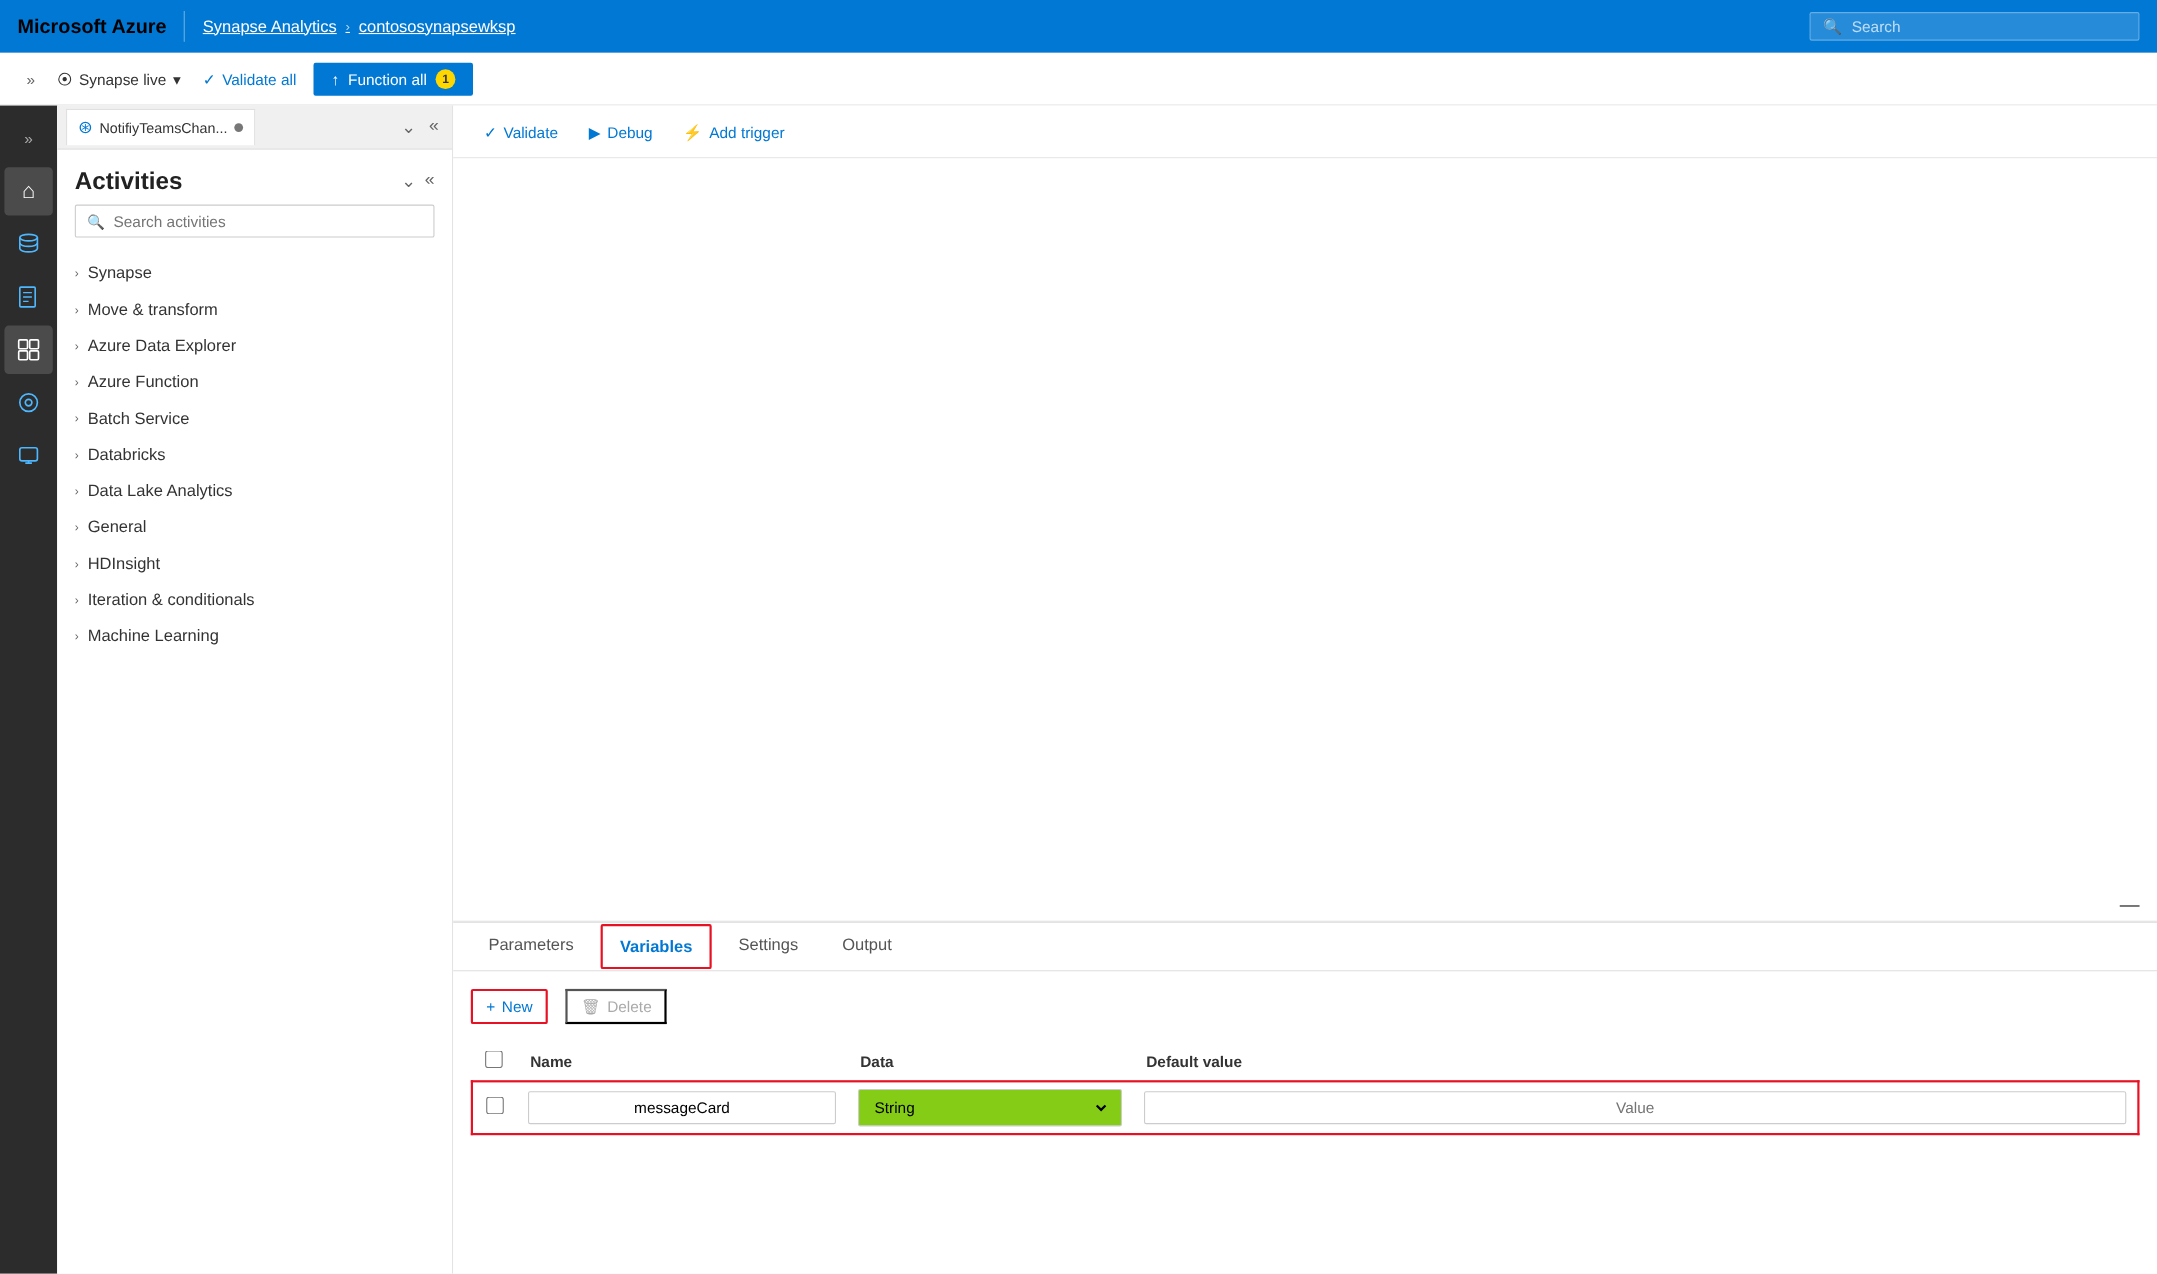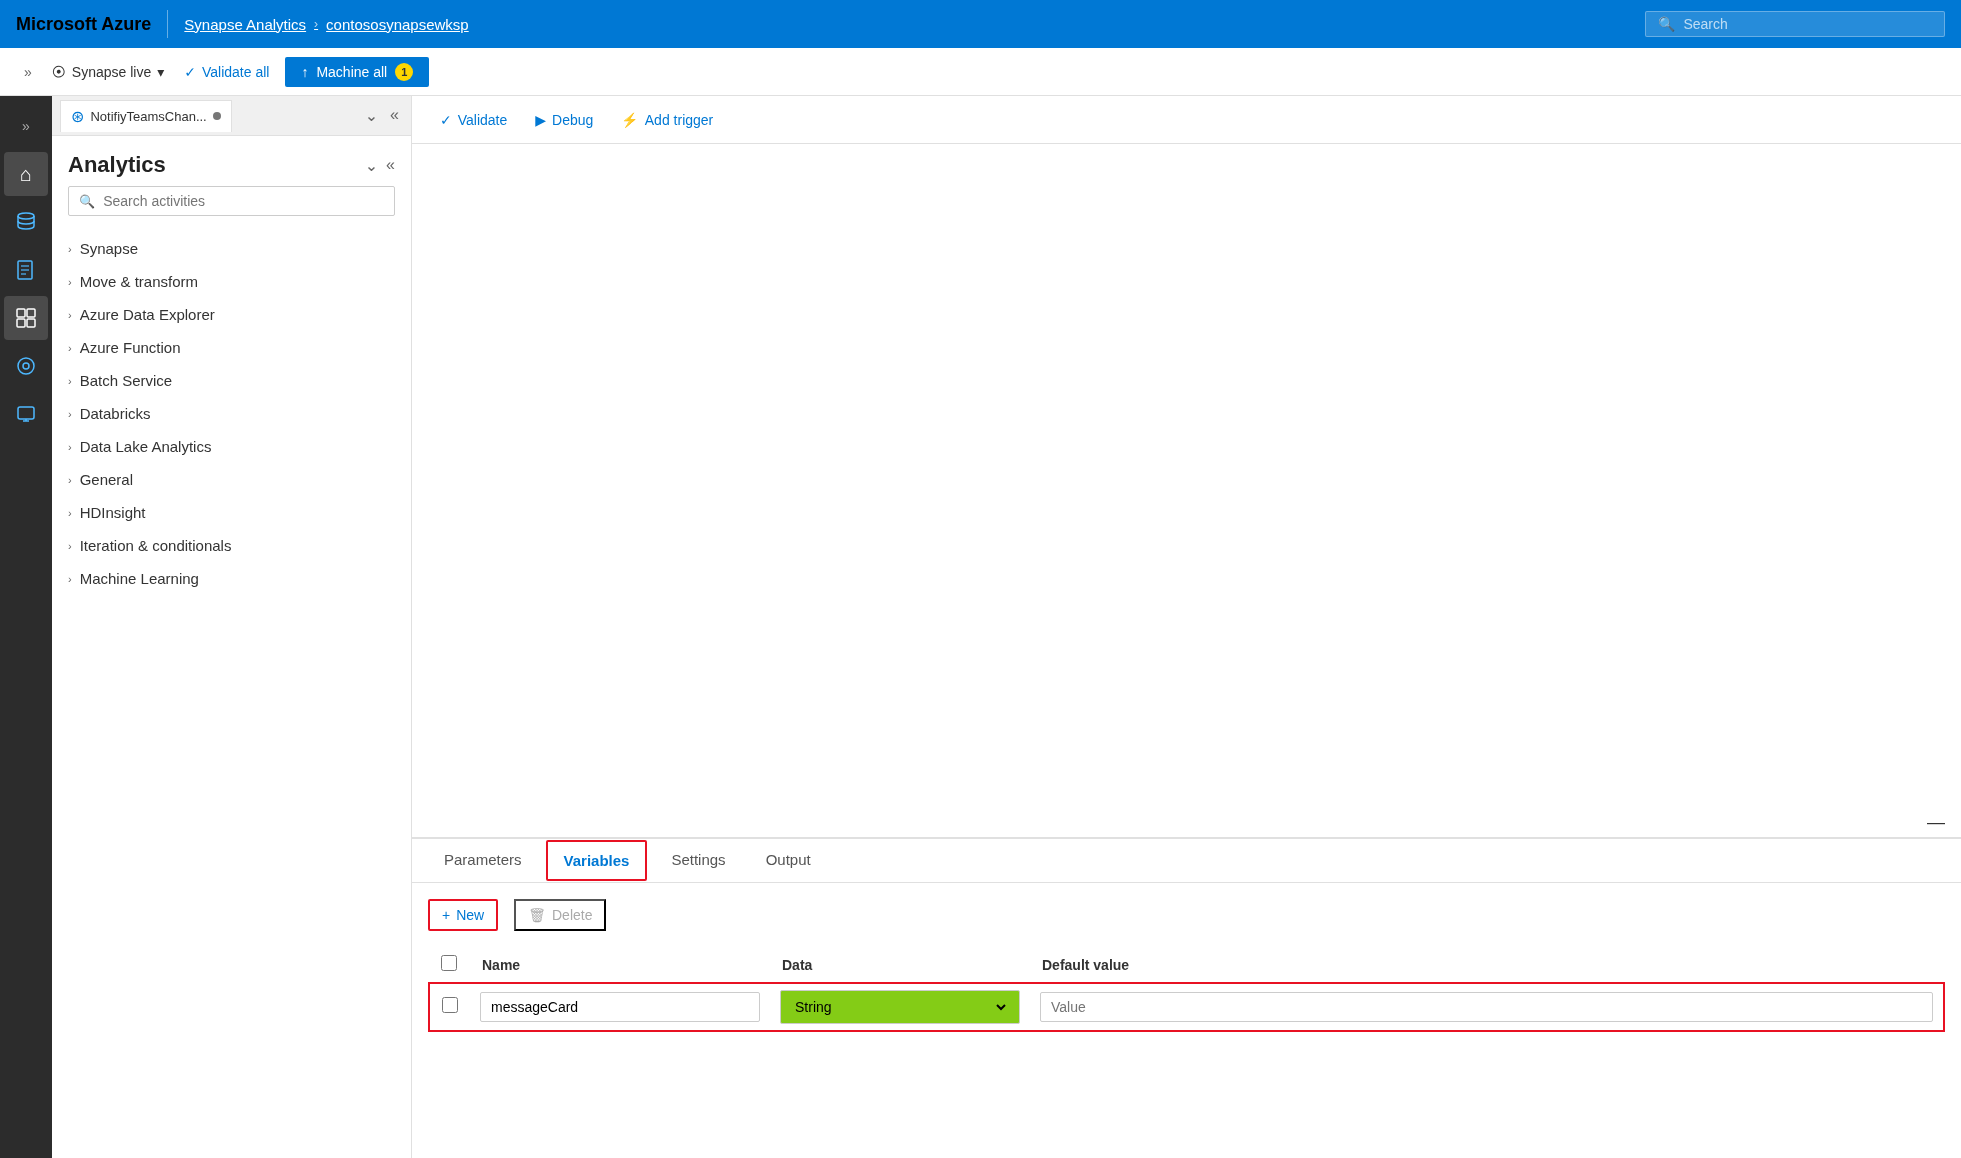--- a/index.html
+++ b/index.html
@@ -394,20 +394,21 @@
       height: 16px;
       cursor: pointer;
     }
     .var-input {
       width: 100%;
       border: 1px solid #ccc;
       border-radius: 2px;
       padding: 6px 10px;
       font-size: 14px;
       outline: none;
+      text-align: center;
     }
     .var-select-wrapper {
       display: flex;
       align-items: center;
       border: 1px solid #ccc;
       border-radius: 2px;
       background: #84cc16;
       padding: 0 10px;
       height: 34px;
     }
@@ -448,21 +449,21 @@
     <span>⦿</span>
     <span>Synapse live</span>
     <span>▾</span>
   </div>
   <div class="sub-toolbar-validate">
     <span>✓</span>
     <span>Validate all</span>
   </div>
   <button class="publish-btn">
     <span>↑</span>
-    <span>Machine all</span>
+    <span>Function all</span>
     <span class="publish-badge">1</span>
   </button>
 </div>
 
 <div class="main-layout">
 
   <div class="sidebar-icons">
     <div class="sidebar-icon-item" style="color:#aaa; font-size:14px;">»</div>
     <div class="sidebar-icon-item active" style="color:white;">⌂</div>
     <div class="sidebar-icon-item">
@@ -511,21 +512,21 @@
         <span>NotifiyTeamsChan...</span>
         <span class="tab-dot"></span>
       </div>
       <div class="panel-tab-controls">
         <span>⌄</span>
         <span>«</span>
       </div>
     </div>
 
     <div class="activities-header">
-      <span class="activities-title">Analytics</span>
+      <span class="activities-title">Activities</span>
       <div class="activities-header-controls">
         <span>⌄</span>
         <span>«</span>
       </div>
     </div>
 
     <div class="search-box">
       <span class="search-icon">🔍</span>
       <input type="text" placeholder="Search activities" style="">
     </div>

